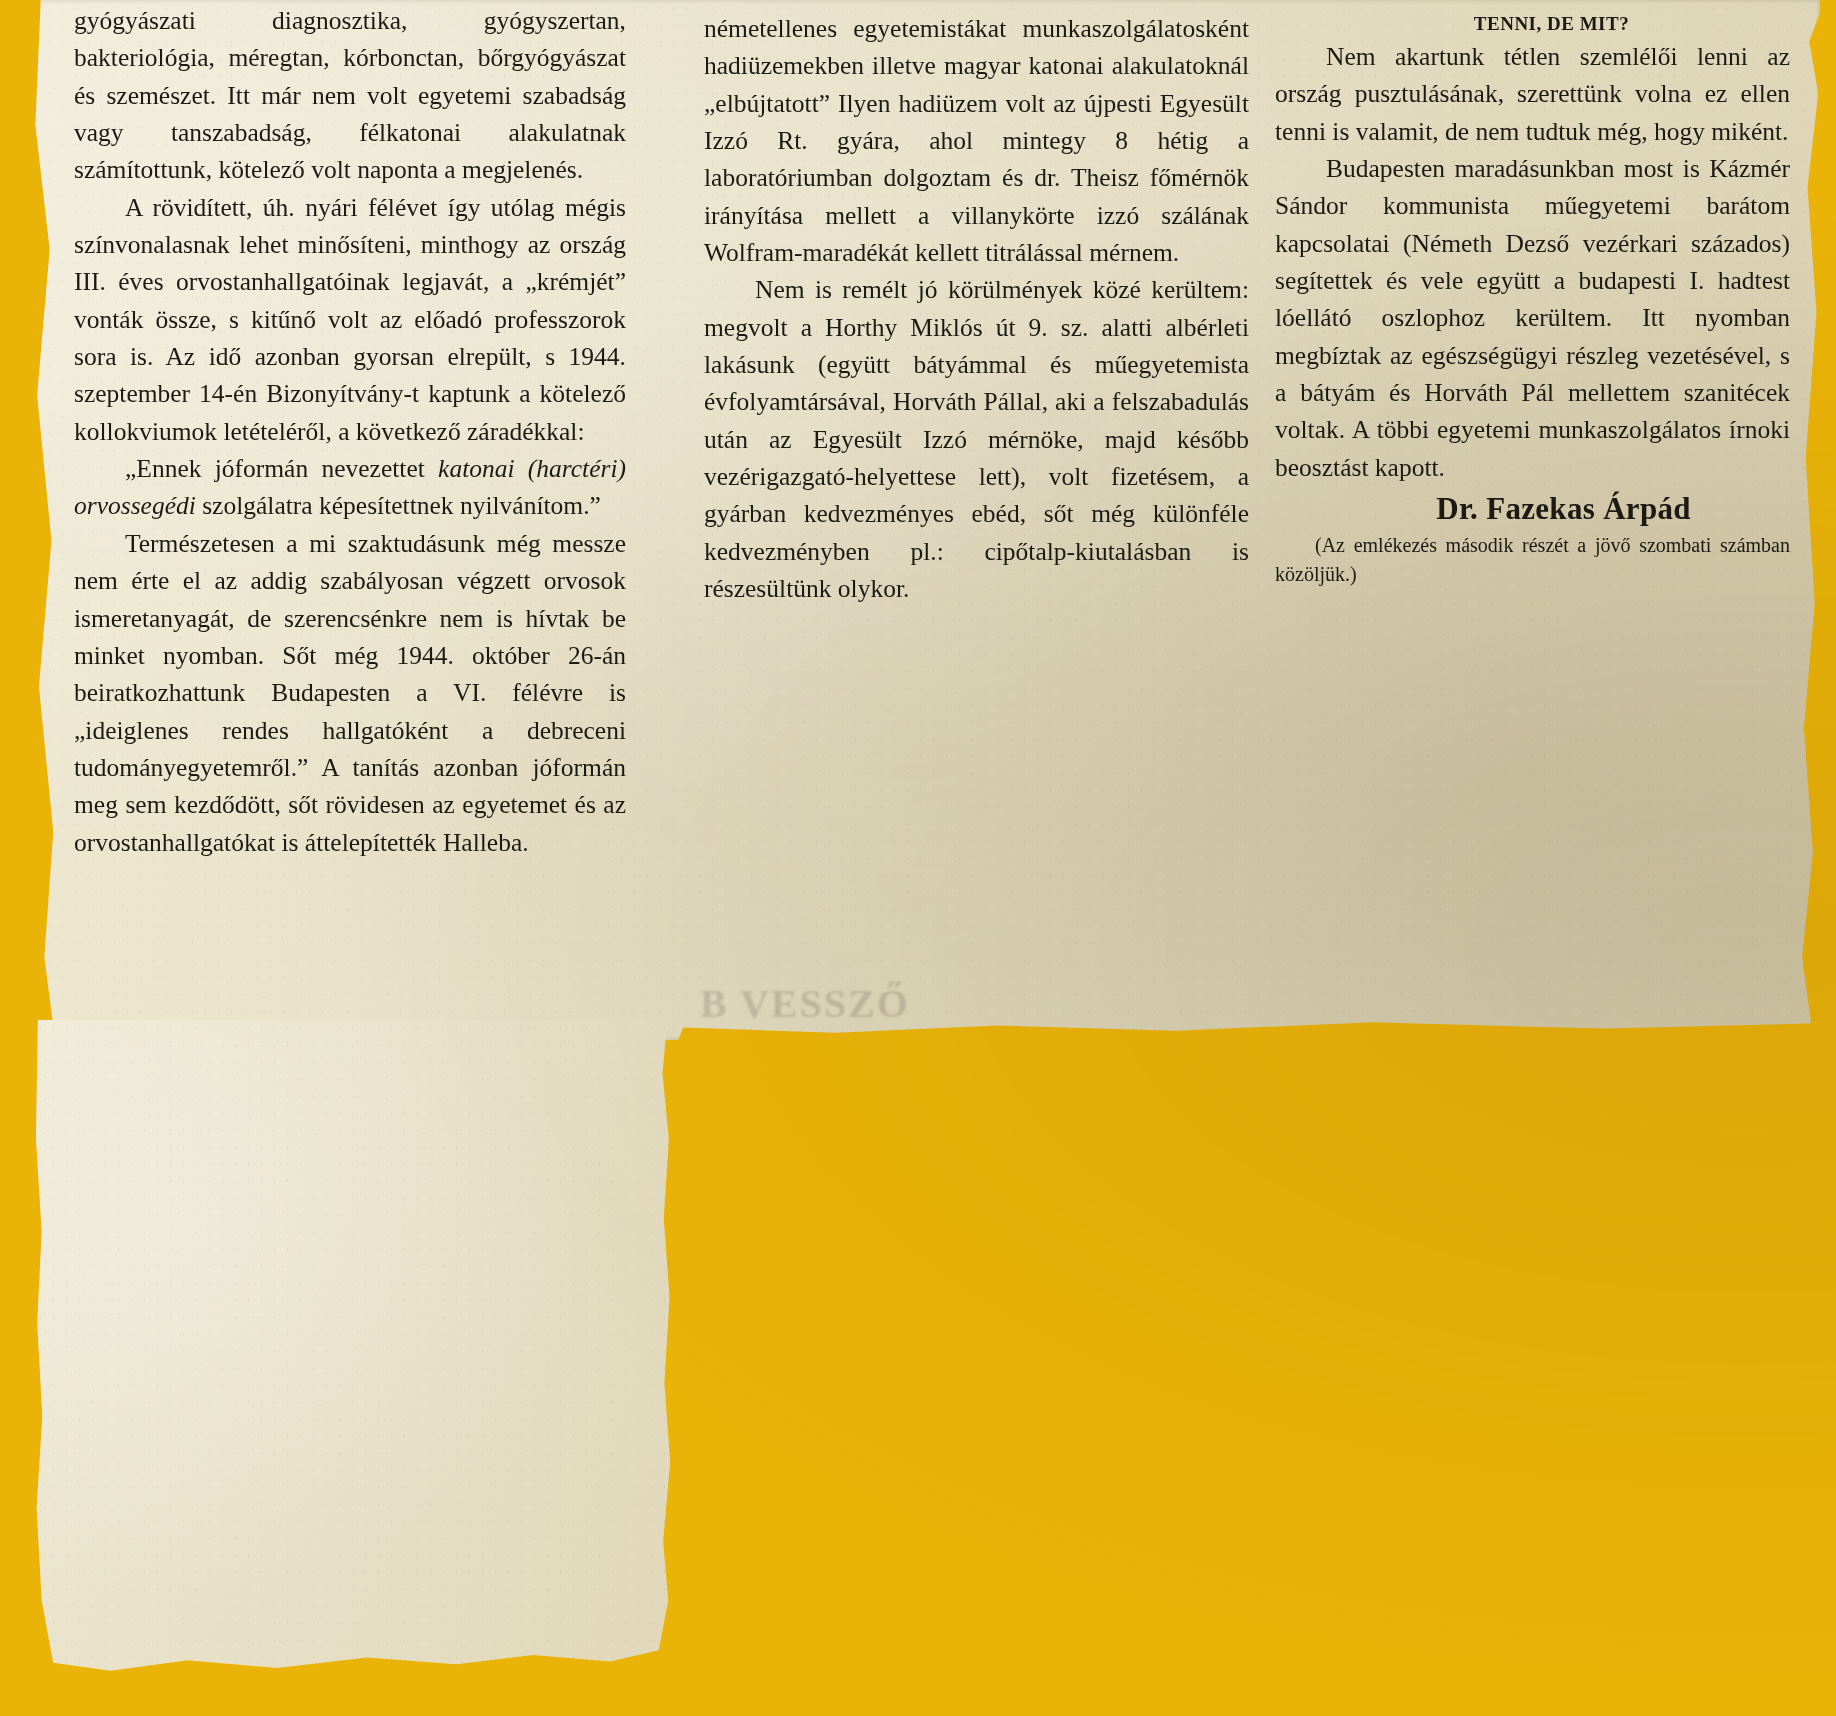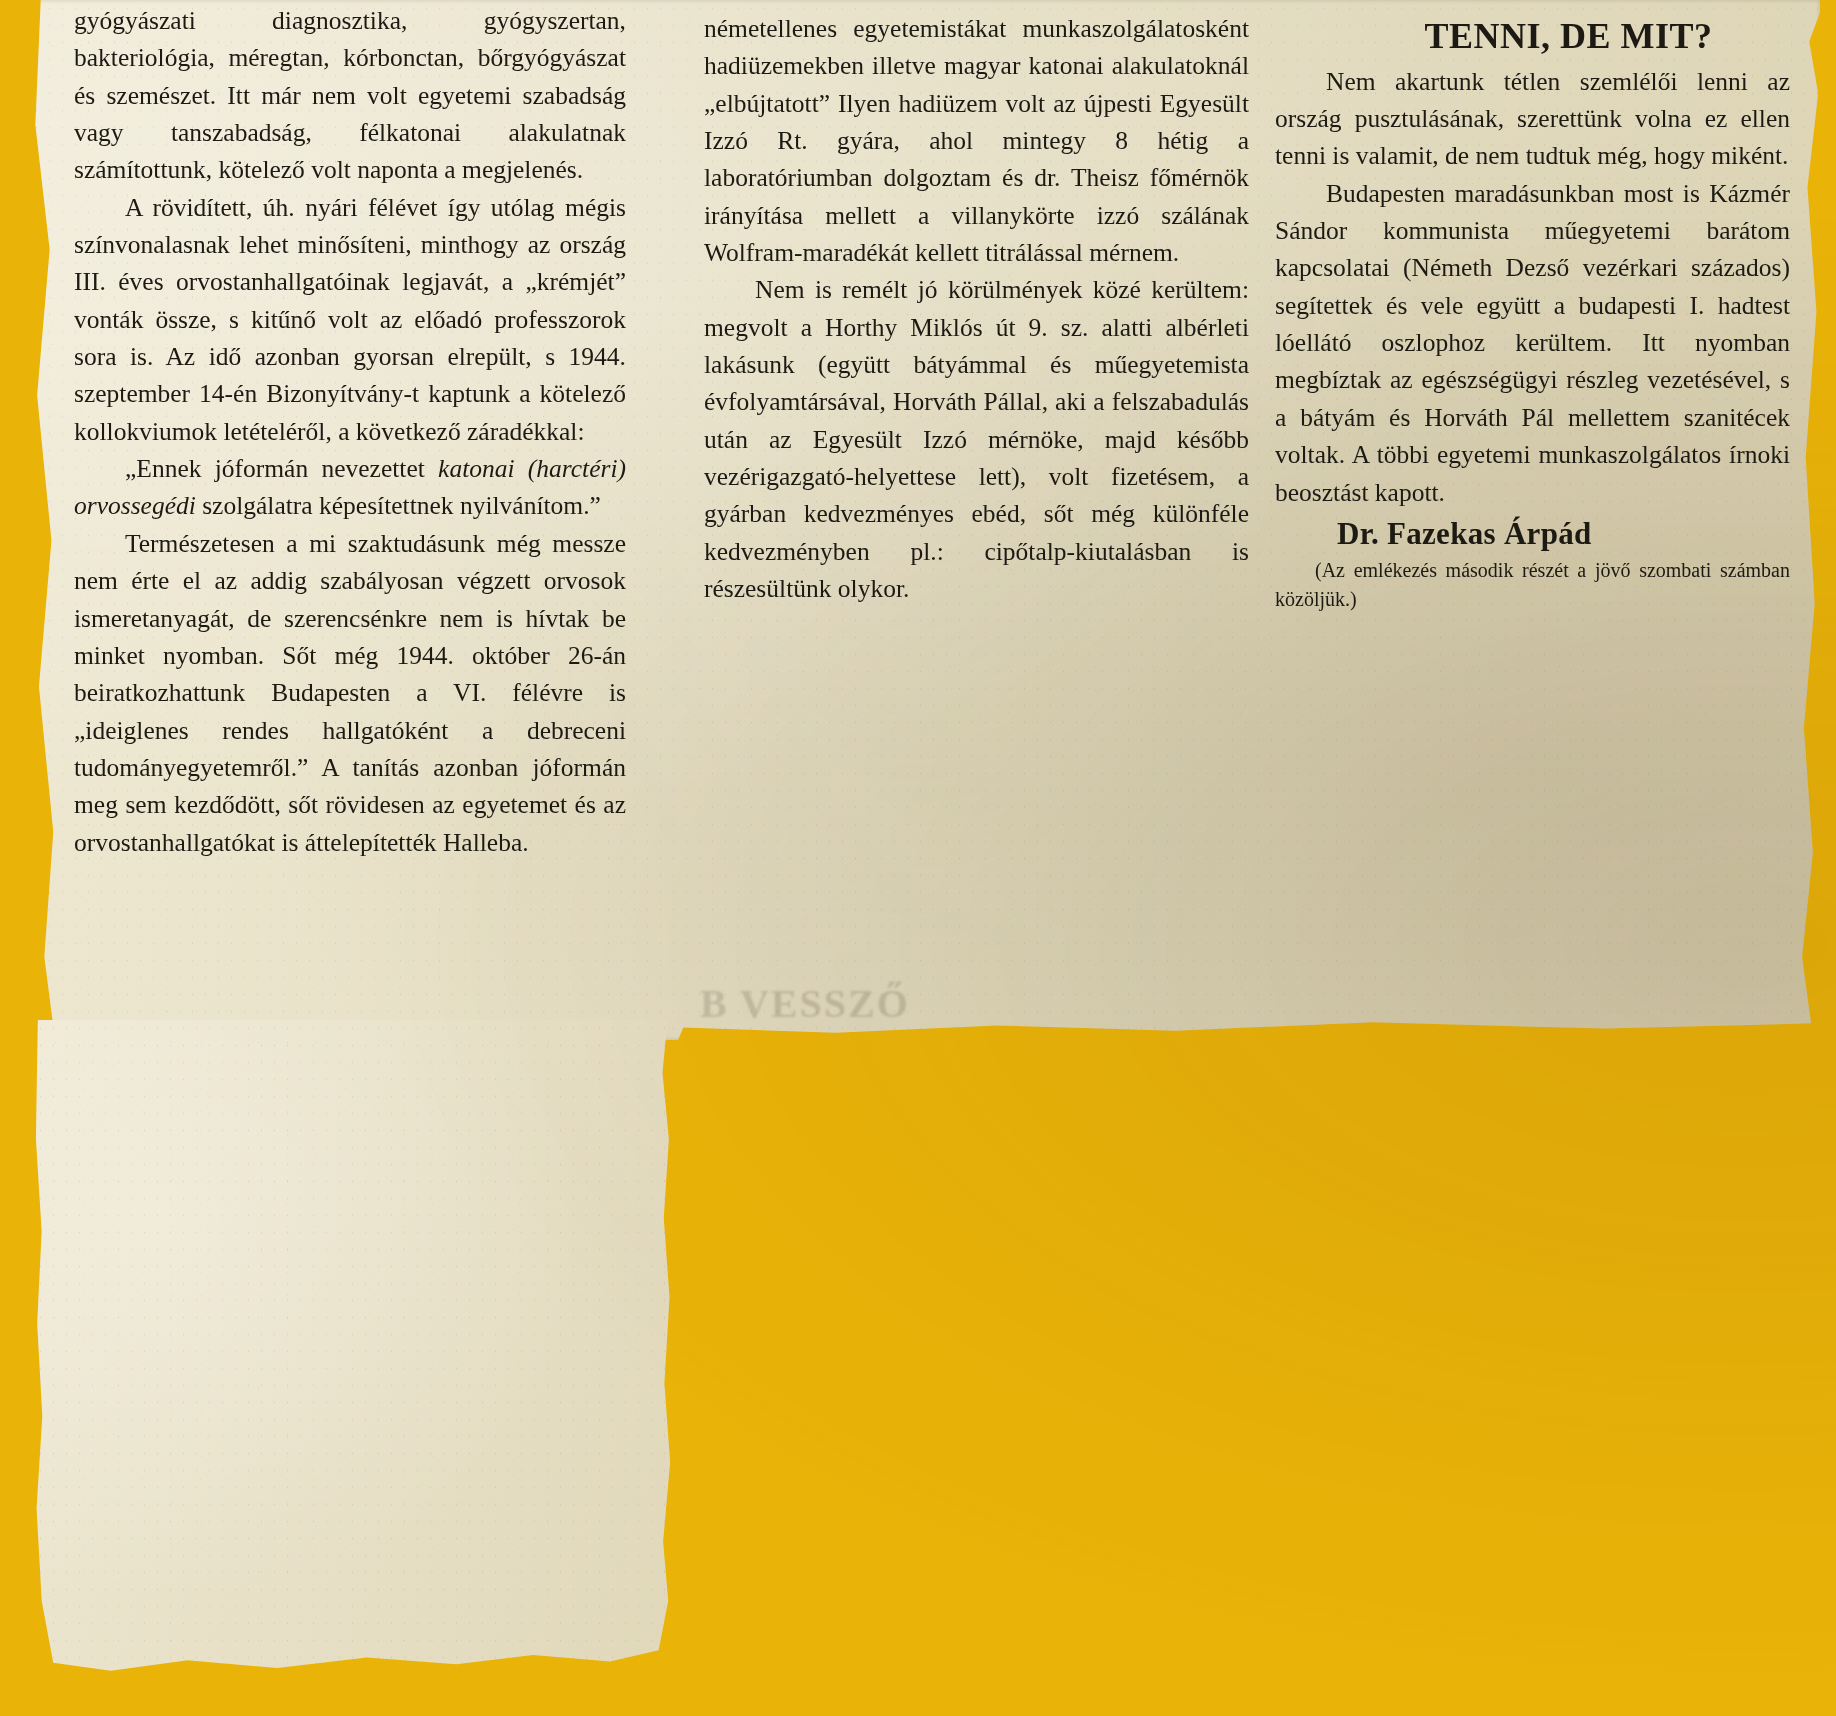--- a/index.html
+++ b/index.html
@@ -92,31 +92,31 @@
 
   .col p {
     margin: 0;
     text-indent: 2.0em;
   }
   .col p.cont { text-indent: 0; }
 
   .head {
     font-family: "Liberation Serif", serif;
     font-weight: bold;
-    font-size: 36px;
+    font-size: 19px;
     letter-spacing: 0.5px;
     text-align: center;
     text-indent: 0;
     margin: 0 0 14px 0;
   }
 
   .byline {
     font-weight: bold;
     font-size: 31px;
-    text-align: left;
+    text-align: center;
     text-indent: 0;
     margin: 34px 0 0 0;
     letter-spacing: 0.3px;
   }
 
   .note {
     font-size: 20px;
     line-height: 1.42;
     text-indent: 0;
     margin: 40px 0 0 0;

